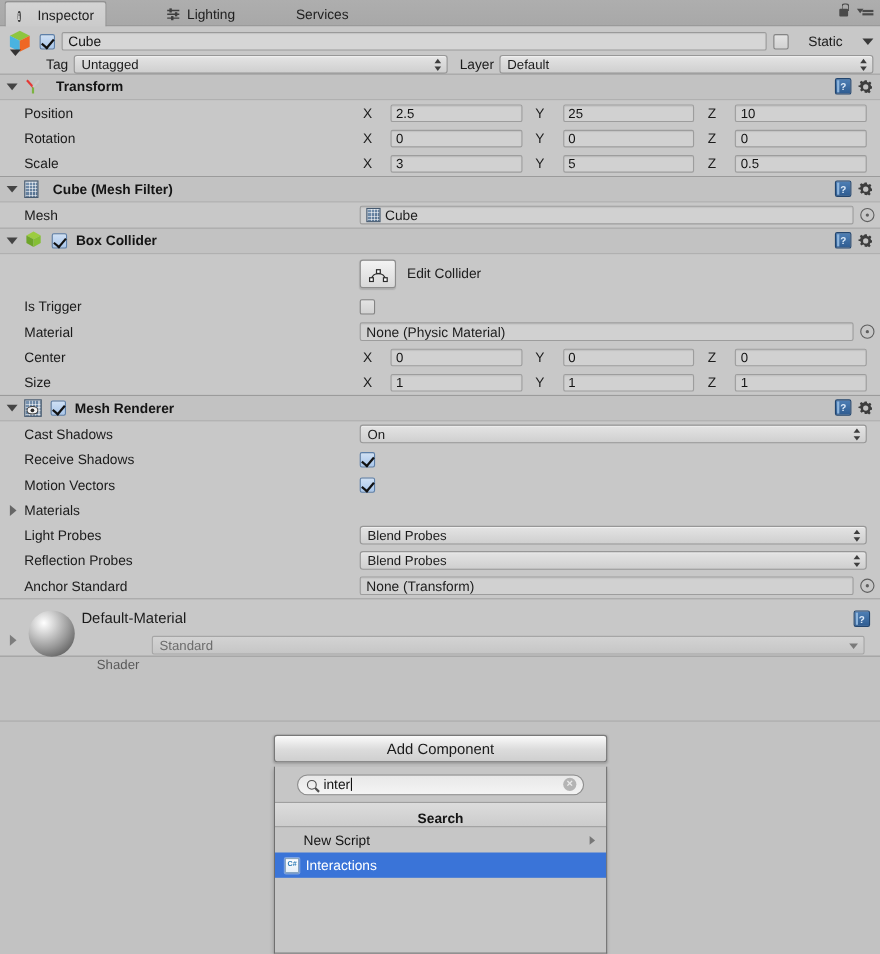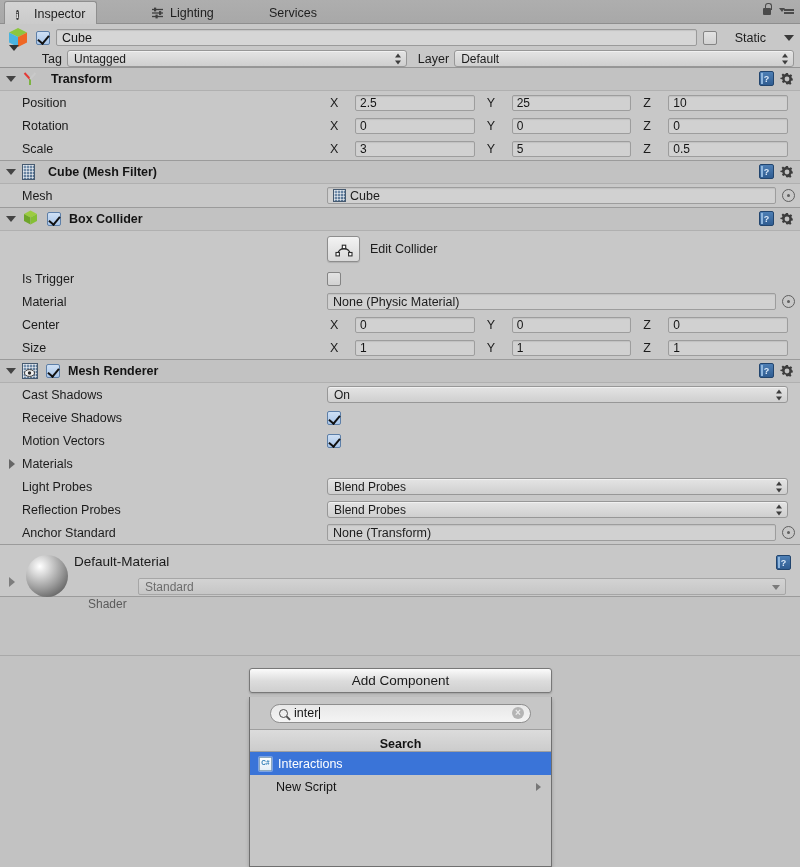--- a/index.html
+++ b/index.html
@@ -647,25 +647,25 @@
           <span class="mag"></span>
           <span class="search-val"><span>inter</span><span class="caret-bar"></span></span>
           <span class="clear-x">×</span>
         </div>
       </div>
 
       <div class="search-hdr">
         <span>Search</span>
       </div>
 
+      <div class="dd-item" style="padding-left:26px;">
+        <span>New Script</span>
+        <span class="sub-arrow"></span>
+      </div>
+
       <div class="dd-item sel">
         <span class="cs-ico"></span>
         <span>Interactions</span>
       </div>
-
-      <div class="dd-item" style="padding-left:26px;">
-        <span>New Script</span>
-        <span class="sub-arrow"></span>
-      </div>
     </div>
   </div>
 
 </div>
 
 </body></html>

